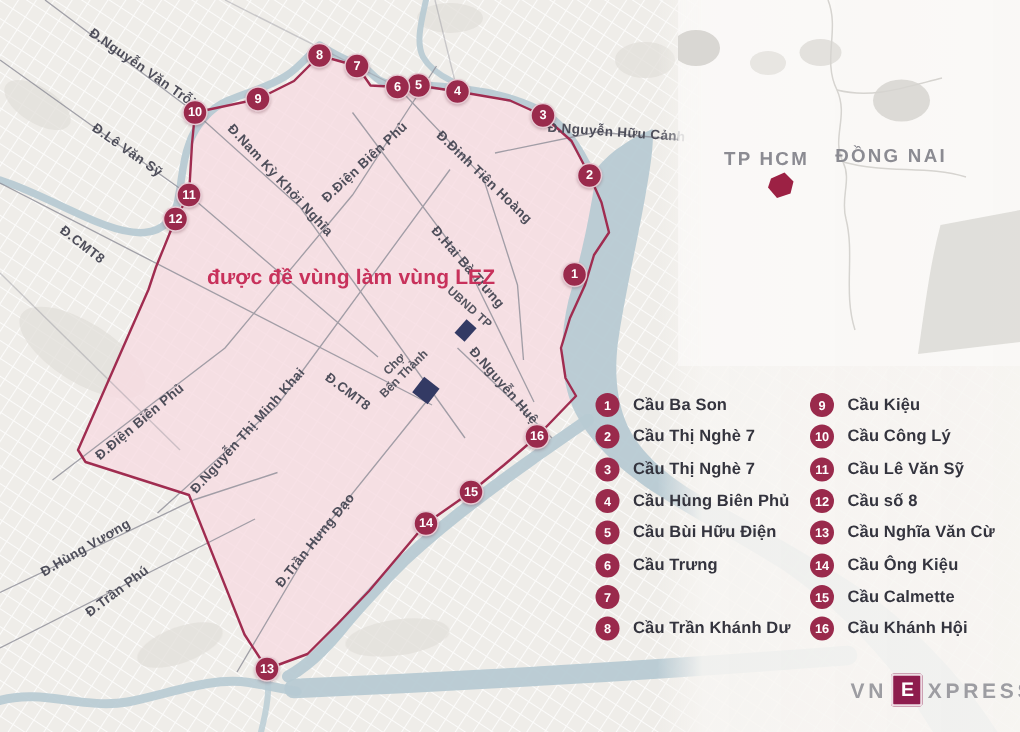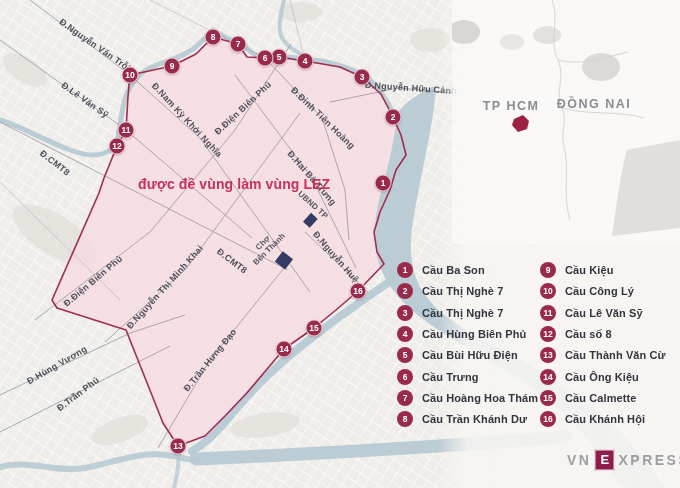--- a/index.html
+++ b/index.html
@@ -231,21 +231,20 @@
       <div class="lrow" style="left: 397px; top: 347.2px;">
         <span class="lnum">5</span>
         <span class="ltext">Cầu Bùi Hữu Điện</span>
       </div>
       <div class="lrow" style="left: 397px; top: 368.5px;">
         <span class="lnum">6</span>
         <span class="ltext">Cầu Trưng</span>
       </div>
       <div class="lrow" style="left: 397px; top: 389.8px;">
         <span class="lnum">7</span>
-        <span class="ltext">Cầu Hoàng Hoa Thám</span>
       </div>
       <div class="lrow" style="left: 397px; top: 411.1px;">
         <span class="lnum">8</span>
         <span class="ltext">Cầu Trần Khánh Dư</span>
       </div>
       <div class="lrow" style="left: 540px; top: 262px;">
         <span class="lnum">9</span>
         <span class="ltext">Cầu Kiệu</span>
       </div>
       <div class="lrow" style="left: 540px; top: 283.3px;">
@@ -255,21 +254,21 @@
       <div class="lrow" style="left: 540px; top: 304.6px;">
         <span class="lnum">11</span>
         <span class="ltext">Cầu Lê Văn Sỹ</span>
       </div>
       <div class="lrow" style="left: 540px; top: 325.9px;">
         <span class="lnum">12</span>
         <span class="ltext">Cầu số 8</span>
       </div>
       <div class="lrow" style="left: 540px; top: 347.2px;">
         <span class="lnum">13</span>
-        <span class="ltext">Cầu Thành Văn Cừ</span>
+        <span class="ltext">Cầu Nghĩa Văn Cừ</span>
       </div>
       <div class="lrow" style="left: 540px; top: 368.5px;">
         <span class="lnum">14</span>
         <span class="ltext">Cầu Ông Kiệu</span>
       </div>
       <div class="lrow" style="left: 540px; top: 389.8px;">
         <span class="lnum">15</span>
         <span class="ltext">Cầu Calmette</span>
       </div>
       <div class="lrow" style="left: 540px; top: 411.1px;">

